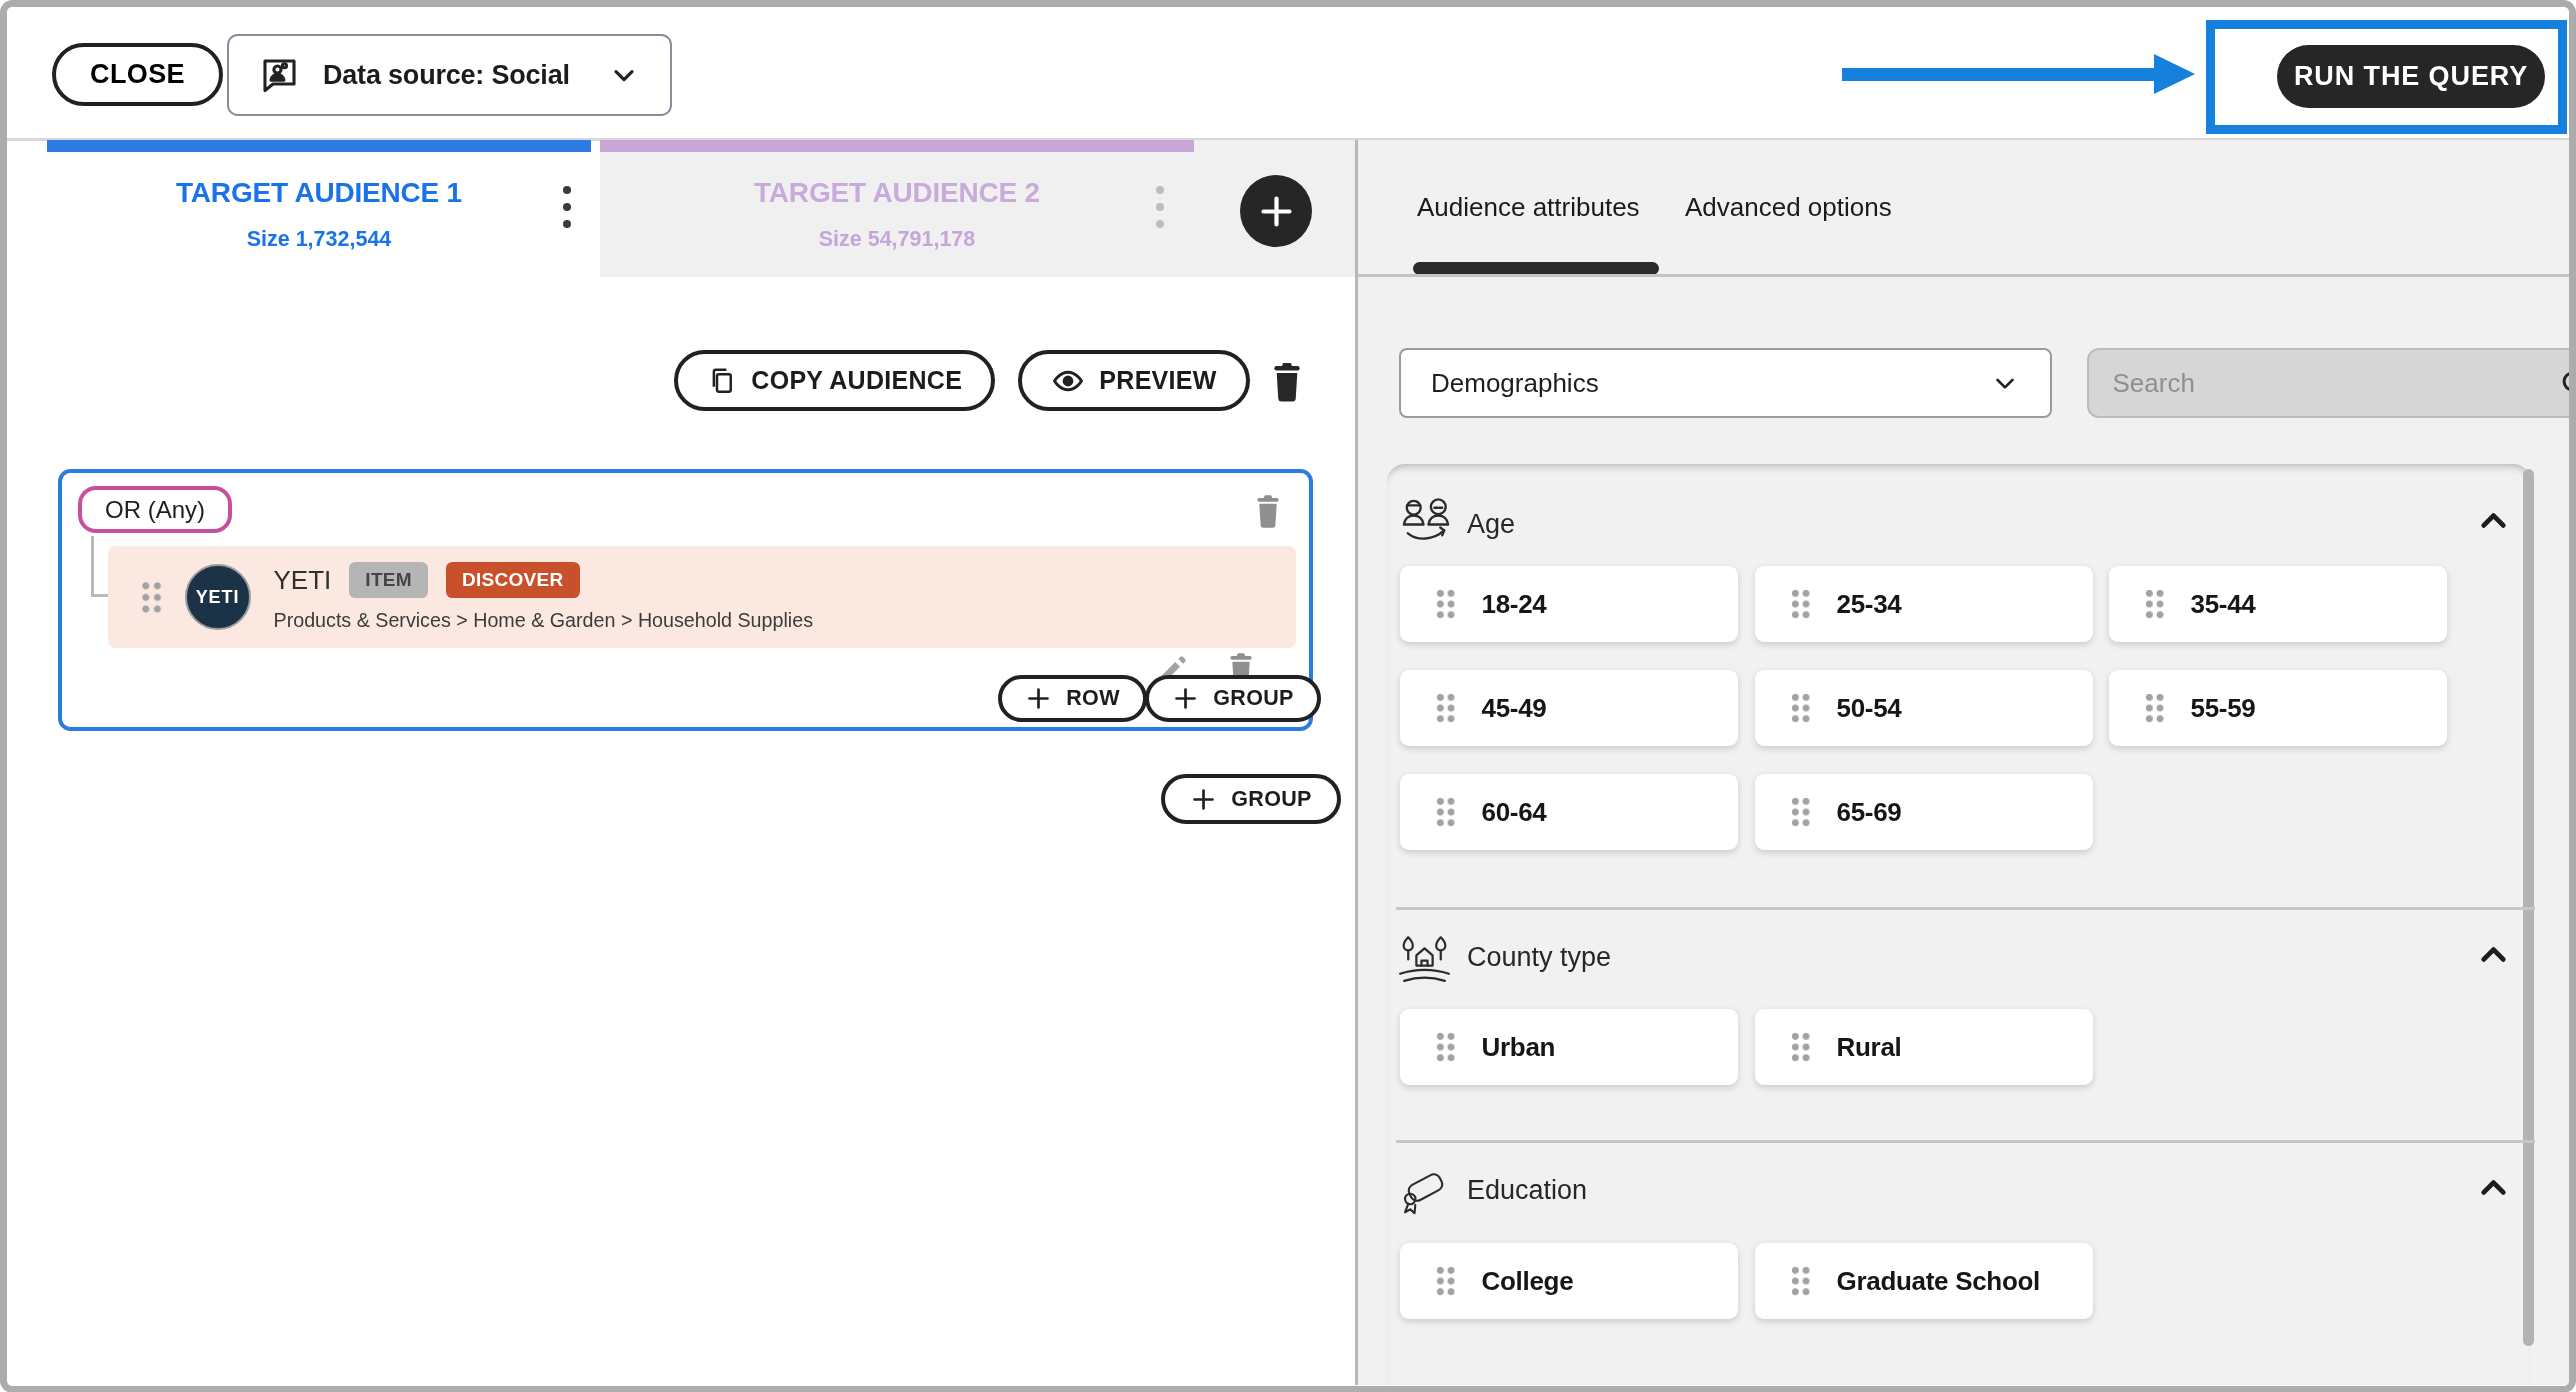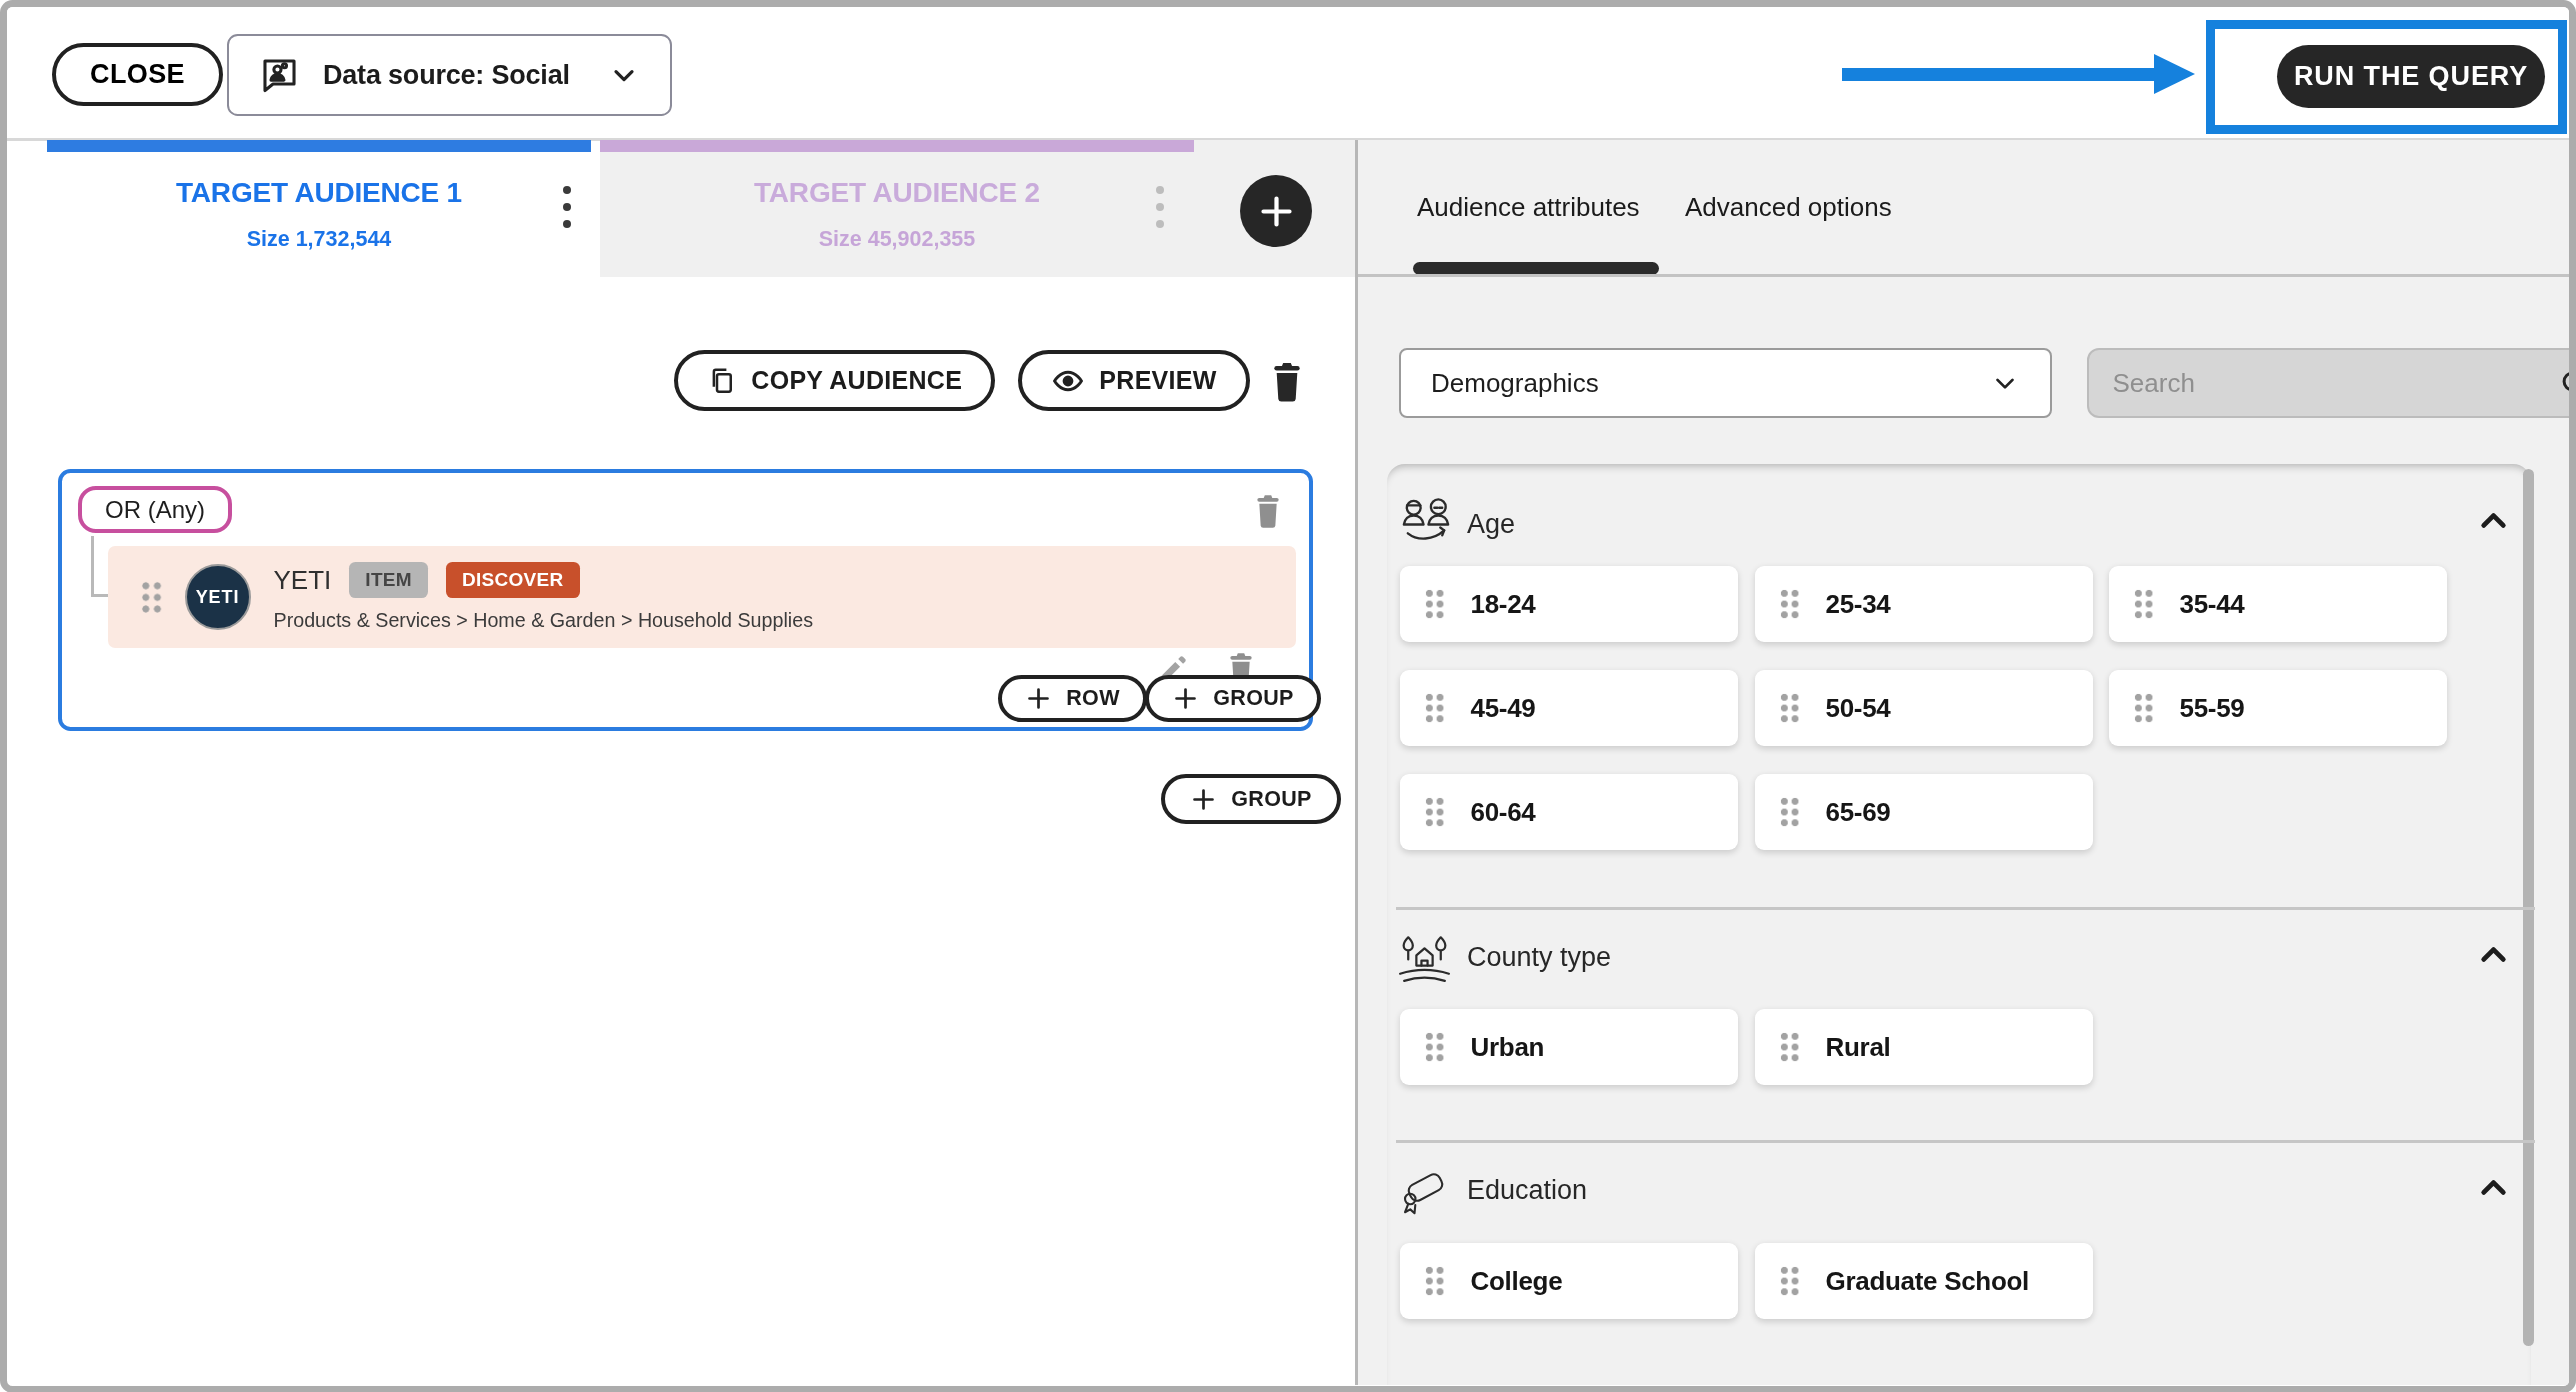--- a/index.html
+++ b/index.html
@@ -95,21 +95,21 @@
     font-family:inherit;}
   .search-box input::placeholder{color:#8f8f8f;}
   .attr-card{position:absolute;left:29px;right:38px;top:324px;bottom:0;background:#f1f1f1;
     border-radius:18px 18px 0 0;box-shadow:0 7.2px 9px -5.4px rgba(0,0,0,.28) inset;}
   .vscroll{position:absolute;left:1165px;top:329px;width:10.7px;height:877px;border-radius:6.3px;background:#b3b3b3;}
   .sec-icon{position:absolute;width:59px;height:59px;}
   .sec-label{position:absolute;font-size:27px;color:#272727;}
   .collapse{position:absolute;background:none;border:none;padding:0;cursor:pointer;}
   .sec-divider{position:absolute;left:38px;width:1139px;height:2.7px;background:#c6c6c6;}
   .chip{position:absolute;width:338px;height:76px;background:#fff;border-radius:9px;
-    box-shadow:0 2.7px 6.3px rgba(0,0,0,.15);display:flex;align-items:center;gap:25px;padding-left:24px;cursor:grab;text-align:center;}
+    box-shadow:0 2.7px 6.3px rgba(0,0,0,.15);display:flex;align-items:center;gap:25px;padding-left:35px;cursor:grab;text-align:center;}
   .chip .grip-c{width:21.5px;height:32px;}
   .chip .clbl{font-size:26px;font-weight:700;color:#161616;letter-spacing:-0.3px;}
 </style>
 </head>
 <body>
 
 <div id="screen">
 
   <div class="header">
     <button class="close-btn">CLOSE</button>
@@ -147,21 +147,21 @@
     <div class="s">Size 1,732,544</div>
   </div>
   <div class="kebab kebab1">
       <i></i>
       <i></i>
       <i></i>
     </div>
 
   <div class="tab2">
     <div class="t">TARGET AUDIENCE 2</div>
-    <div class="s">Size 45,902,355</div>
+    <div class="s">Size 54,791,178</div>
   </div>
   <div class="kebab kebab2">
       <i></i>
       <i></i>
       <i></i>
     </div>
 
   <button class="add-audience">
     <span style="display:inline-flex;">
       <svg width="39" height="39" viewBox="0 0 24 24" fill="none" stroke="#fff" stroke-width="2.6" stroke-linecap="round">

